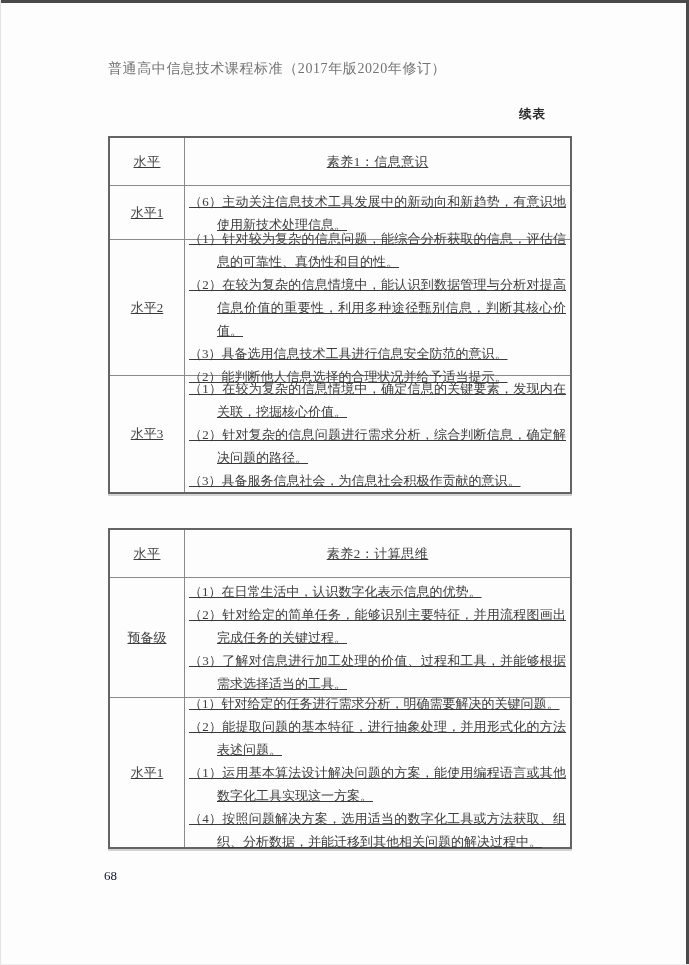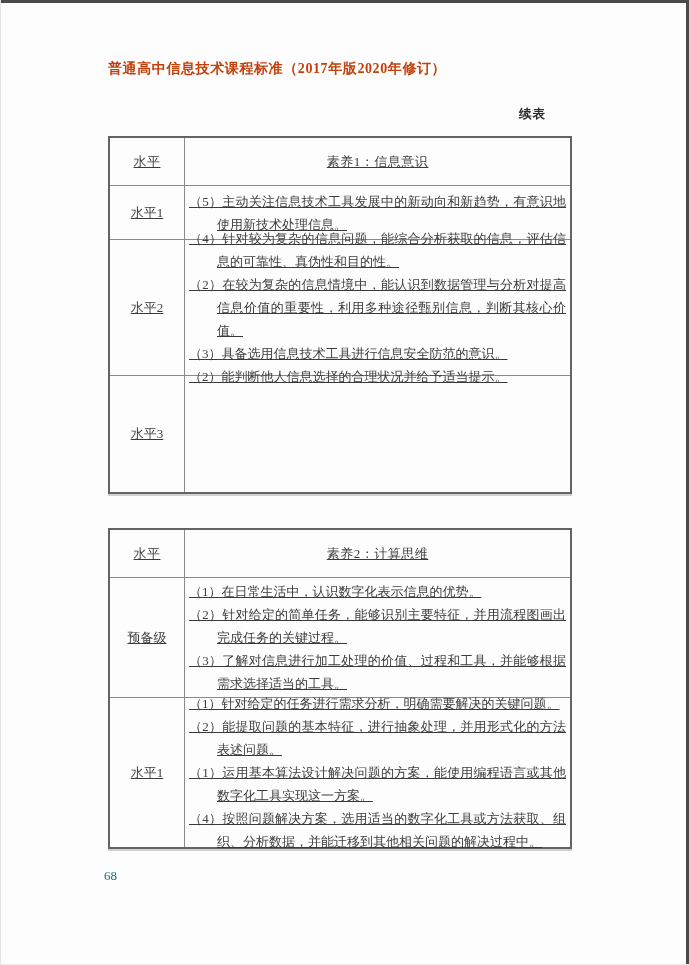--- a/index.html
+++ b/index.html
@@ -23,21 +23,21 @@
   .scan-edge-left {
     position: absolute; top: 0; left: 0; width: 1px; height: 100%;
     background: #e3e3e3;
   }
   .scan-edge-bottom {
     position: absolute; bottom: 0; left: 0; width: 100%; height: 1px;
     background: #ededed;
   }
   .doc-title {
     position: absolute; left: 108px; top: 60px;
-    font-size: 14px; font-weight: bold; color: #c2410c;
+    font-size: 14px; font-weight: normal; color: #737373;
     letter-spacing: 0.6px; white-space: nowrap;
   }
   .continued {
     position: absolute; left: 519px; top: 106px;
     font-size: 12.5px; font-weight: bold; color: #2b2b2b;
     letter-spacing: 1px;
   }
   .ctable {
     position: absolute; left: 108px; width: 464px;
     border: 2px solid #646464;
@@ -67,21 +67,21 @@
   .head-label { font-size: 13px; color: #3d3d3d; letter-spacing: 0.5px; }
   .item {
     margin: 0;
     font-size: 13px; line-height: 23px;
     padding-left: 28px; text-indent: -28px;
     text-align: justify;
     color: #3d3d3d;
   }
   .page-number {
     position: absolute; left: 104px; top: 868px;
-    font-size: 13px; color: #0f766e;
+    font-size: 13px; color: #0f172a;
   }
 </style>
 </head>
 <body>
 
 <div class="page">
   <div class="scan-edge-top"></div>
   <div class="scan-edge-right"></div>
   <div class="scan-edge-left"></div>
   <div class="scan-edge-bottom"></div>
@@ -94,34 +94,39 @@
       <div class="cell-level">
         <span class="head-label">水平</span>
       </div>
       <div class="cell-content">
         <span class="head-label">素养1：信息意识</span>
       </div>
     </div>
     <div class="trow" style="height:54px">
       <div class="cell-level">水平1</div>
       <div class="cell-content">
-        <p class="item">（5）主动关注信息技术工具发展中的新动向和新趋势，有意识地使用新技术处理信息。</p>
+        <p class="item">（6）主动关注信息技术工具发展中的新动向和新趋势，有意识地使用新技术处理信息。</p>
       </div>
     </div>
     <div class="trow" style="height:136px">
       <div class="cell-level">水平2</div>
       <div class="cell-content">
-        <p class="item">（4）针对较为复杂的信息问题，能综合分析获取的信息，评估信息的可靠性、真伪性和目的性。</p>
+        <p class="item">（1）针对较为复杂的信息问题，能综合分析获取的信息，评估信息的可靠性、真伪性和目的性。</p>
         <p class="item">（2）在较为复杂的信息情境中，能认识到数据管理与分析对提高信息价值的重要性，利用多种途径甄别信息，判断其核心价值。</p>
         <p class="item">（3）具备选用信息技术工具进行信息安全防范的意识。</p>
         <p class="item">（2）能判断他人信息选择的合理状况并给予适当提示。</p>
       </div>
     </div>
     <div class="trow" style="height:117px">
       <div class="cell-level">水平3</div>
+      <div class="cell-content">
+        <p class="item">（1）在较为复杂的信息情境中，确定信息的关键要素，发现内在关联，挖掘核心价值。</p>
+        <p class="item">（2）针对复杂的信息问题进行需求分析，综合判断信息，确定解决问题的路径。</p>
+        <p class="item">（3）具备服务信息社会，为信息社会积极作贡献的意识。</p>
+      </div>
     </div>
   </div>
 
   <div class="ctable t2">
     <div class="trow thead" style="height:47px">
       <div class="cell-level">
         <span class="head-label">水平</span>
       </div>
       <div class="cell-content">
         <span class="head-label">素养2：计算思维</span>

